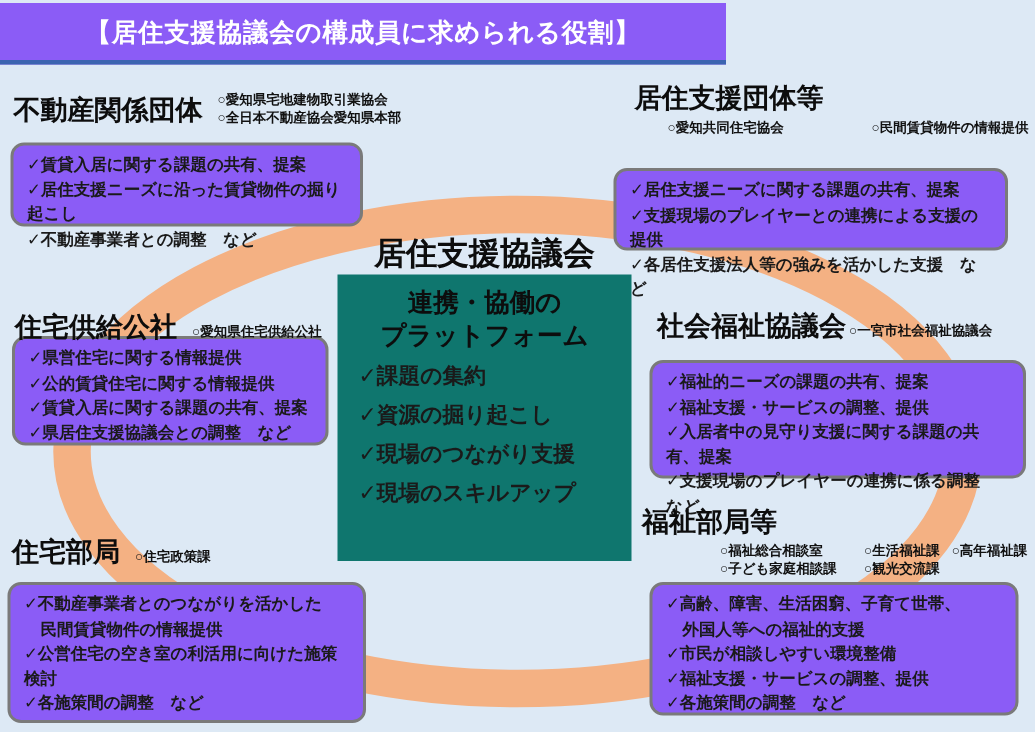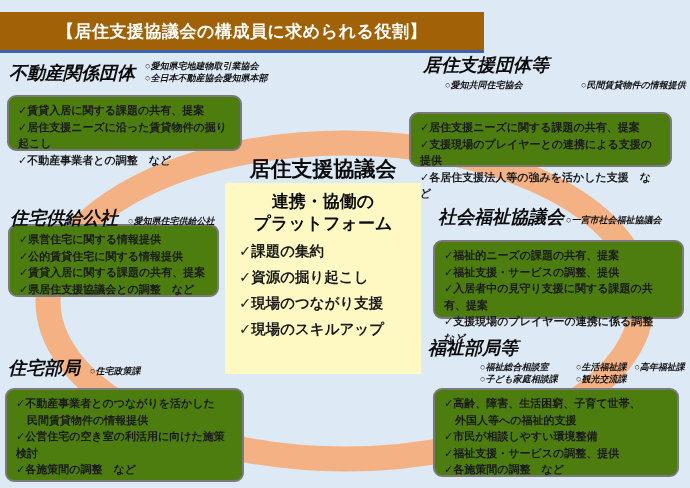--- a/index.html
+++ b/index.html
@@ -8,65 +8,65 @@
     background:#c8d6e8;
   }
   .canvas{
     position:relative;
     width:690px;height:488px;
     background:#dde9f5;
     overflow:hidden;
   }
   
   .header-bar{
-    position:absolute;left:0;top:12px;width:484px;height:41px;
-    background:#a16207;
+    position:absolute;left:0;top:2px;width:484px;height:41px;
+    background:#8b5cf6;
     border-bottom:3px solid #3b64b0;
     display:flex;align-items:center;justify-content:center;
     box-sizing:border-box;
     z-index:3;
   }
   .header-bar .title{
     color:#ffffff;font-size:17px;font-weight:bold;letter-spacing:0.5px;
     white-space:nowrap;
   }
   
   .ring{position:absolute;left:0;top:0;z-index:0;}
   
-  .section{position:absolute;z-index:2;font-style:italic;}
+  .section{position:absolute;z-index:2;}
   .sec-title{
     font-size:18px;font-weight:bold;color:#0d0d0d;white-space:nowrap;line-height:1.1;
   }
   .org{
     font-size:9px;font-weight:bold;color:#111;white-space:nowrap;line-height:1.35;
   }
   .org-row{display:flex;gap:8px;}
   .head-row{display:flex;align-items:flex-end;gap:10px;}
   .head-col{display:flex;flex-direction:column;justify-content:flex-end;}
   .white-box{
     position:absolute;
-    background:#4d7c0f;
+    background:#8b5cf6;
     border:2px solid #7a7a7a;
     border-radius:9px;
     box-sizing:border-box;
     padding:5px 9px 4px 9px;
   }
   .check{
     font-size:11px;font-weight:bold;color:#1a1a1a;
     line-height:1.5;white-space:pre-line;
   }
   
   .center-title{
     position:absolute;left:225px;top:155px;width:196px;
     text-align:center;font-size:21px;font-weight:bold;color:#0d0d0d;
     white-space:nowrap;z-index:2;
   }
   .platform-box{
     position:absolute;left:225px;top:183px;width:196px;height:191px;
-    background:#fef9c3;z-index:2;box-sizing:border-box;
+    background:#0f766e;z-index:2;box-sizing:border-box;
     padding:8px 0 0 0;
   }
   .platform-heading{
     text-align:center;font-size:17px;font-weight:bold;color:#0d0d0d;
     white-space:pre-line;line-height:1.3;margin-bottom:4px;
   }
   .platform-items .check{
     font-size:14.5px;line-height:1.78;margin-left:14px;white-space:nowrap;
   }
 </style>

